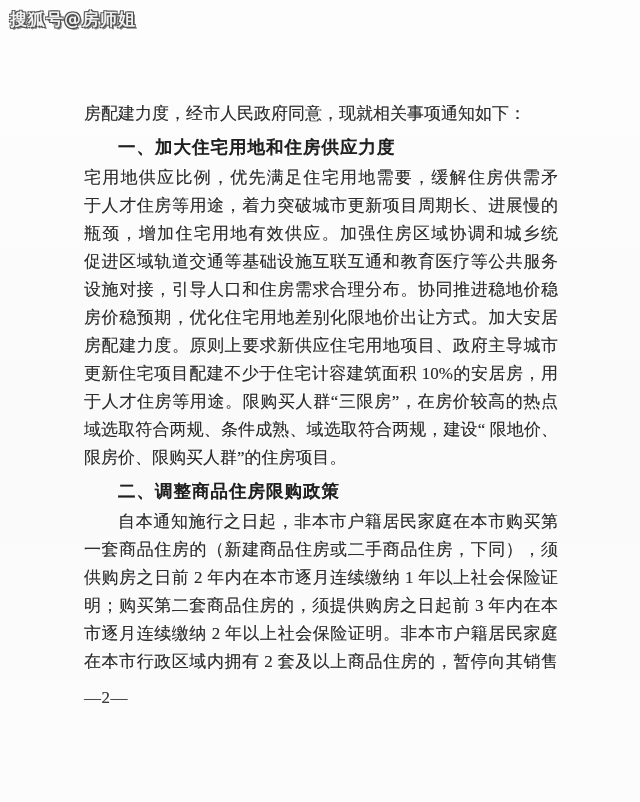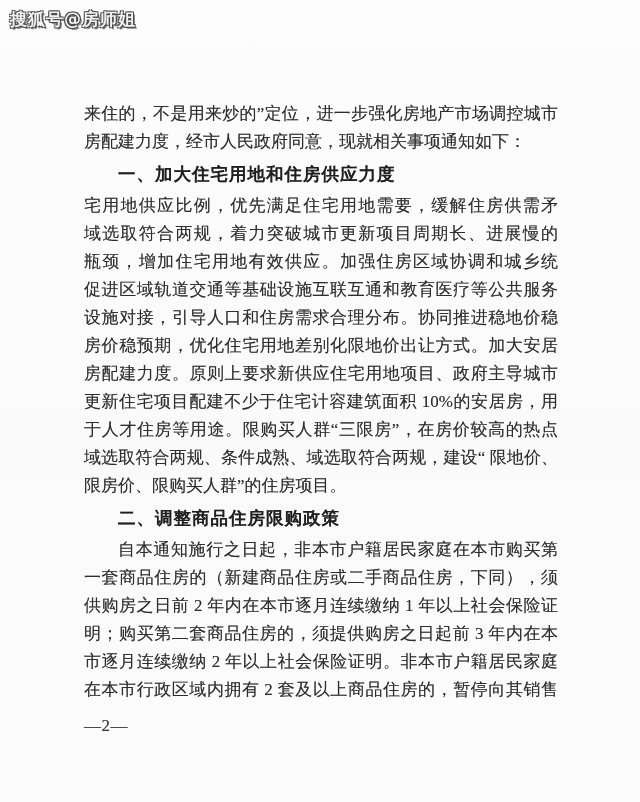--- a/index.html
+++ b/index.html
@@ -55,21 +55,21 @@
     text-align-last: left;
   }
   .l.ind {
     text-indent: 34px;
   }
   .h {
     line-height: 28px;
     height: 28px;
     margin: 5px 0 3px 0;
     padding-left: 34px;
-    font-family: Liberation Mono, monospace;
+    font-family: Liberation Serif, serif;
     font-weight: bold;
     font-size: 17.5px;
     color: #1f1f1f;
     letter-spacing: 1px;
     text-align: left;
     overflow: hidden;
   }
   .page-number {
     margin-top: 8px;
     line-height: 28px;
@@ -80,25 +80,24 @@
   }
 </style>
 </head>
 <body>
 
 <div class="page">
 
   <div class="watermark">搜狐号@房师姐</div>
 
   <div class="content">
-    <div class="l">来住的，不是用来炒的”定位，进一步强化房地产市场调控城市</div>
     <div class="l end">房配建力度，经市人民政府同意，现就相关事项通知如下：</div>
     <div class="h">一、加大住宅用地和住房供应力度</div>
     <div class="l">宅用地供应比例，优先满足住宅用地需要，缓解住房供需矛盾。</div>
-    <div class="l">域选取符合两规，着力突破城市更新项目周期长、进展慢的</div>
+    <div class="l">于人才住房等用途，着力突破城市更新项目周期长、进展慢的</div>
     <div class="l">瓶颈，增加住宅用地有效供应。加强住房区域协调和城乡统筹，</div>
     <div class="l">促进区域轨道交通等基础设施互联互通和教育医疗等公共服务</div>
     <div class="l">设施对接，引导人口和住房需求合理分布。协同推进稳地价稳</div>
     <div class="l">房价稳预期，优化住宅用地差别化限地价出让方式。加大安居</div>
     <div class="l">房配建力度。原则上要求新供应住宅用地项目、政府主导城市</div>
     <div class="l">更新住宅项目配建不少于住宅计容建筑面积 10%的安居房，用</div>
     <div class="l">于人才住房等用途。限购买人群“三限房”，在房价较高的热点区</div>
     <div class="l">域选取符合两规、条件成熟、域选取符合两规，建设“ 限地价、</div>
     <div class="l end">限房价、限购买人群”的住房项目。</div>
     <div class="h">二、调整商品住房限购政策</div>

